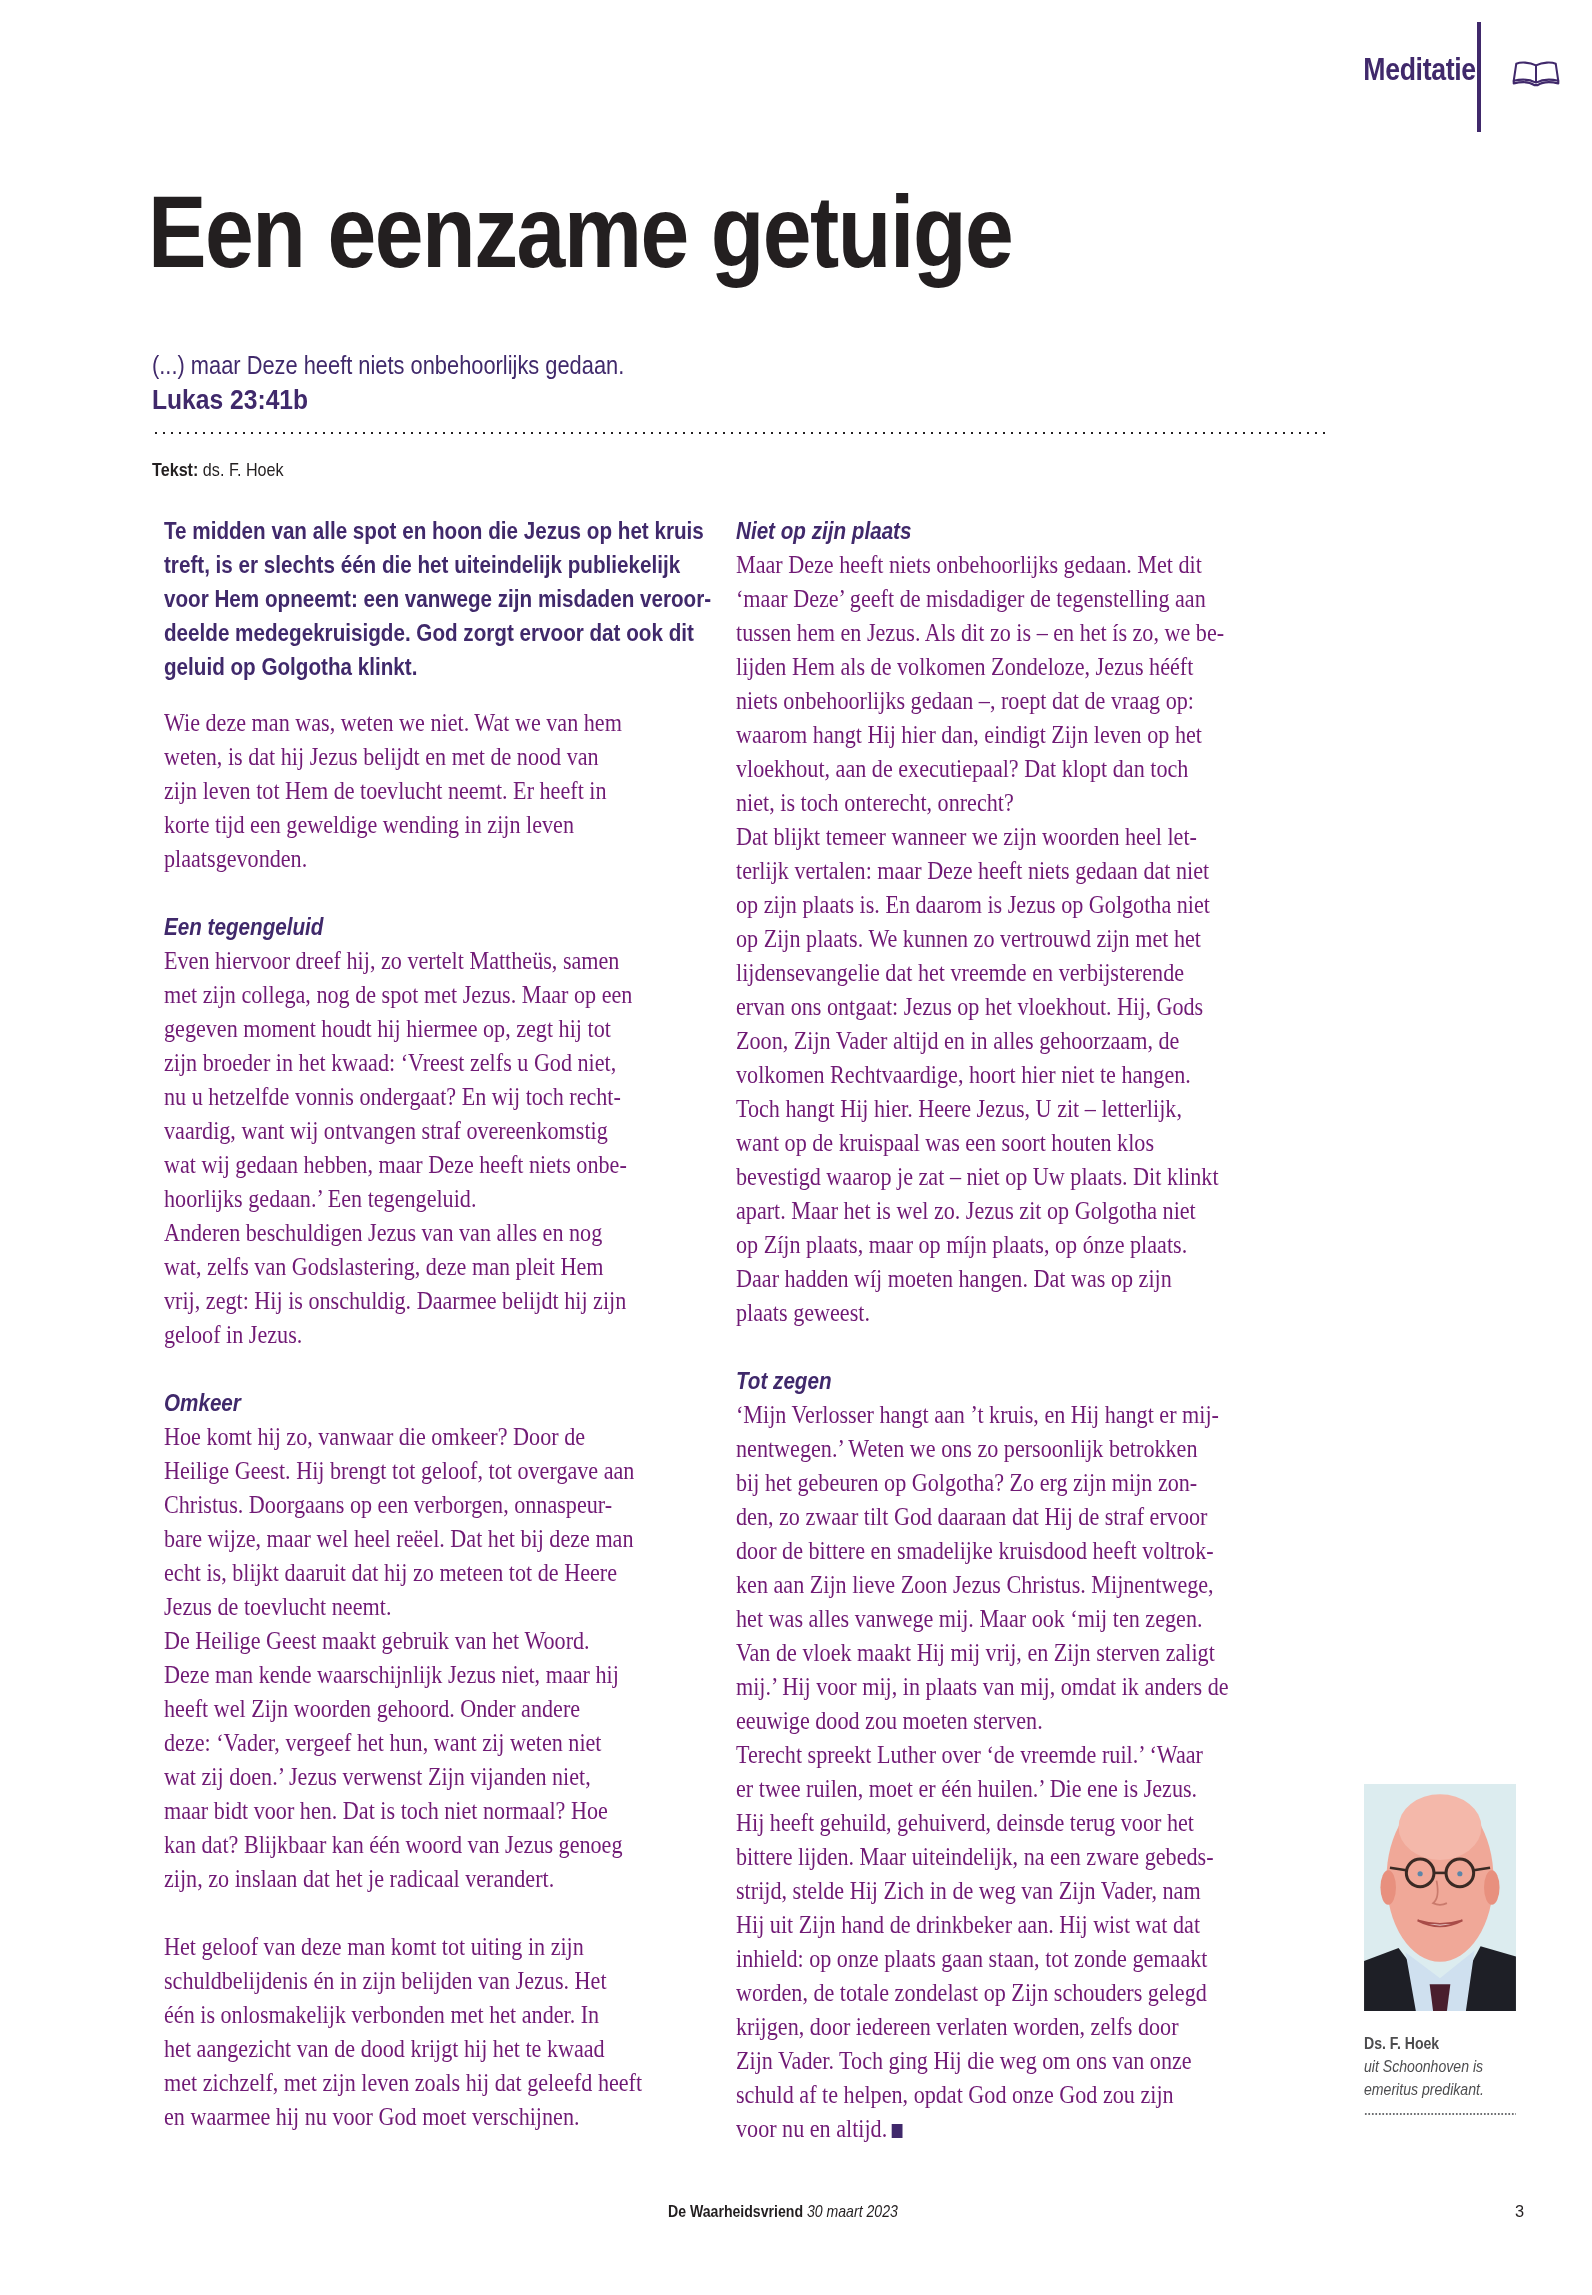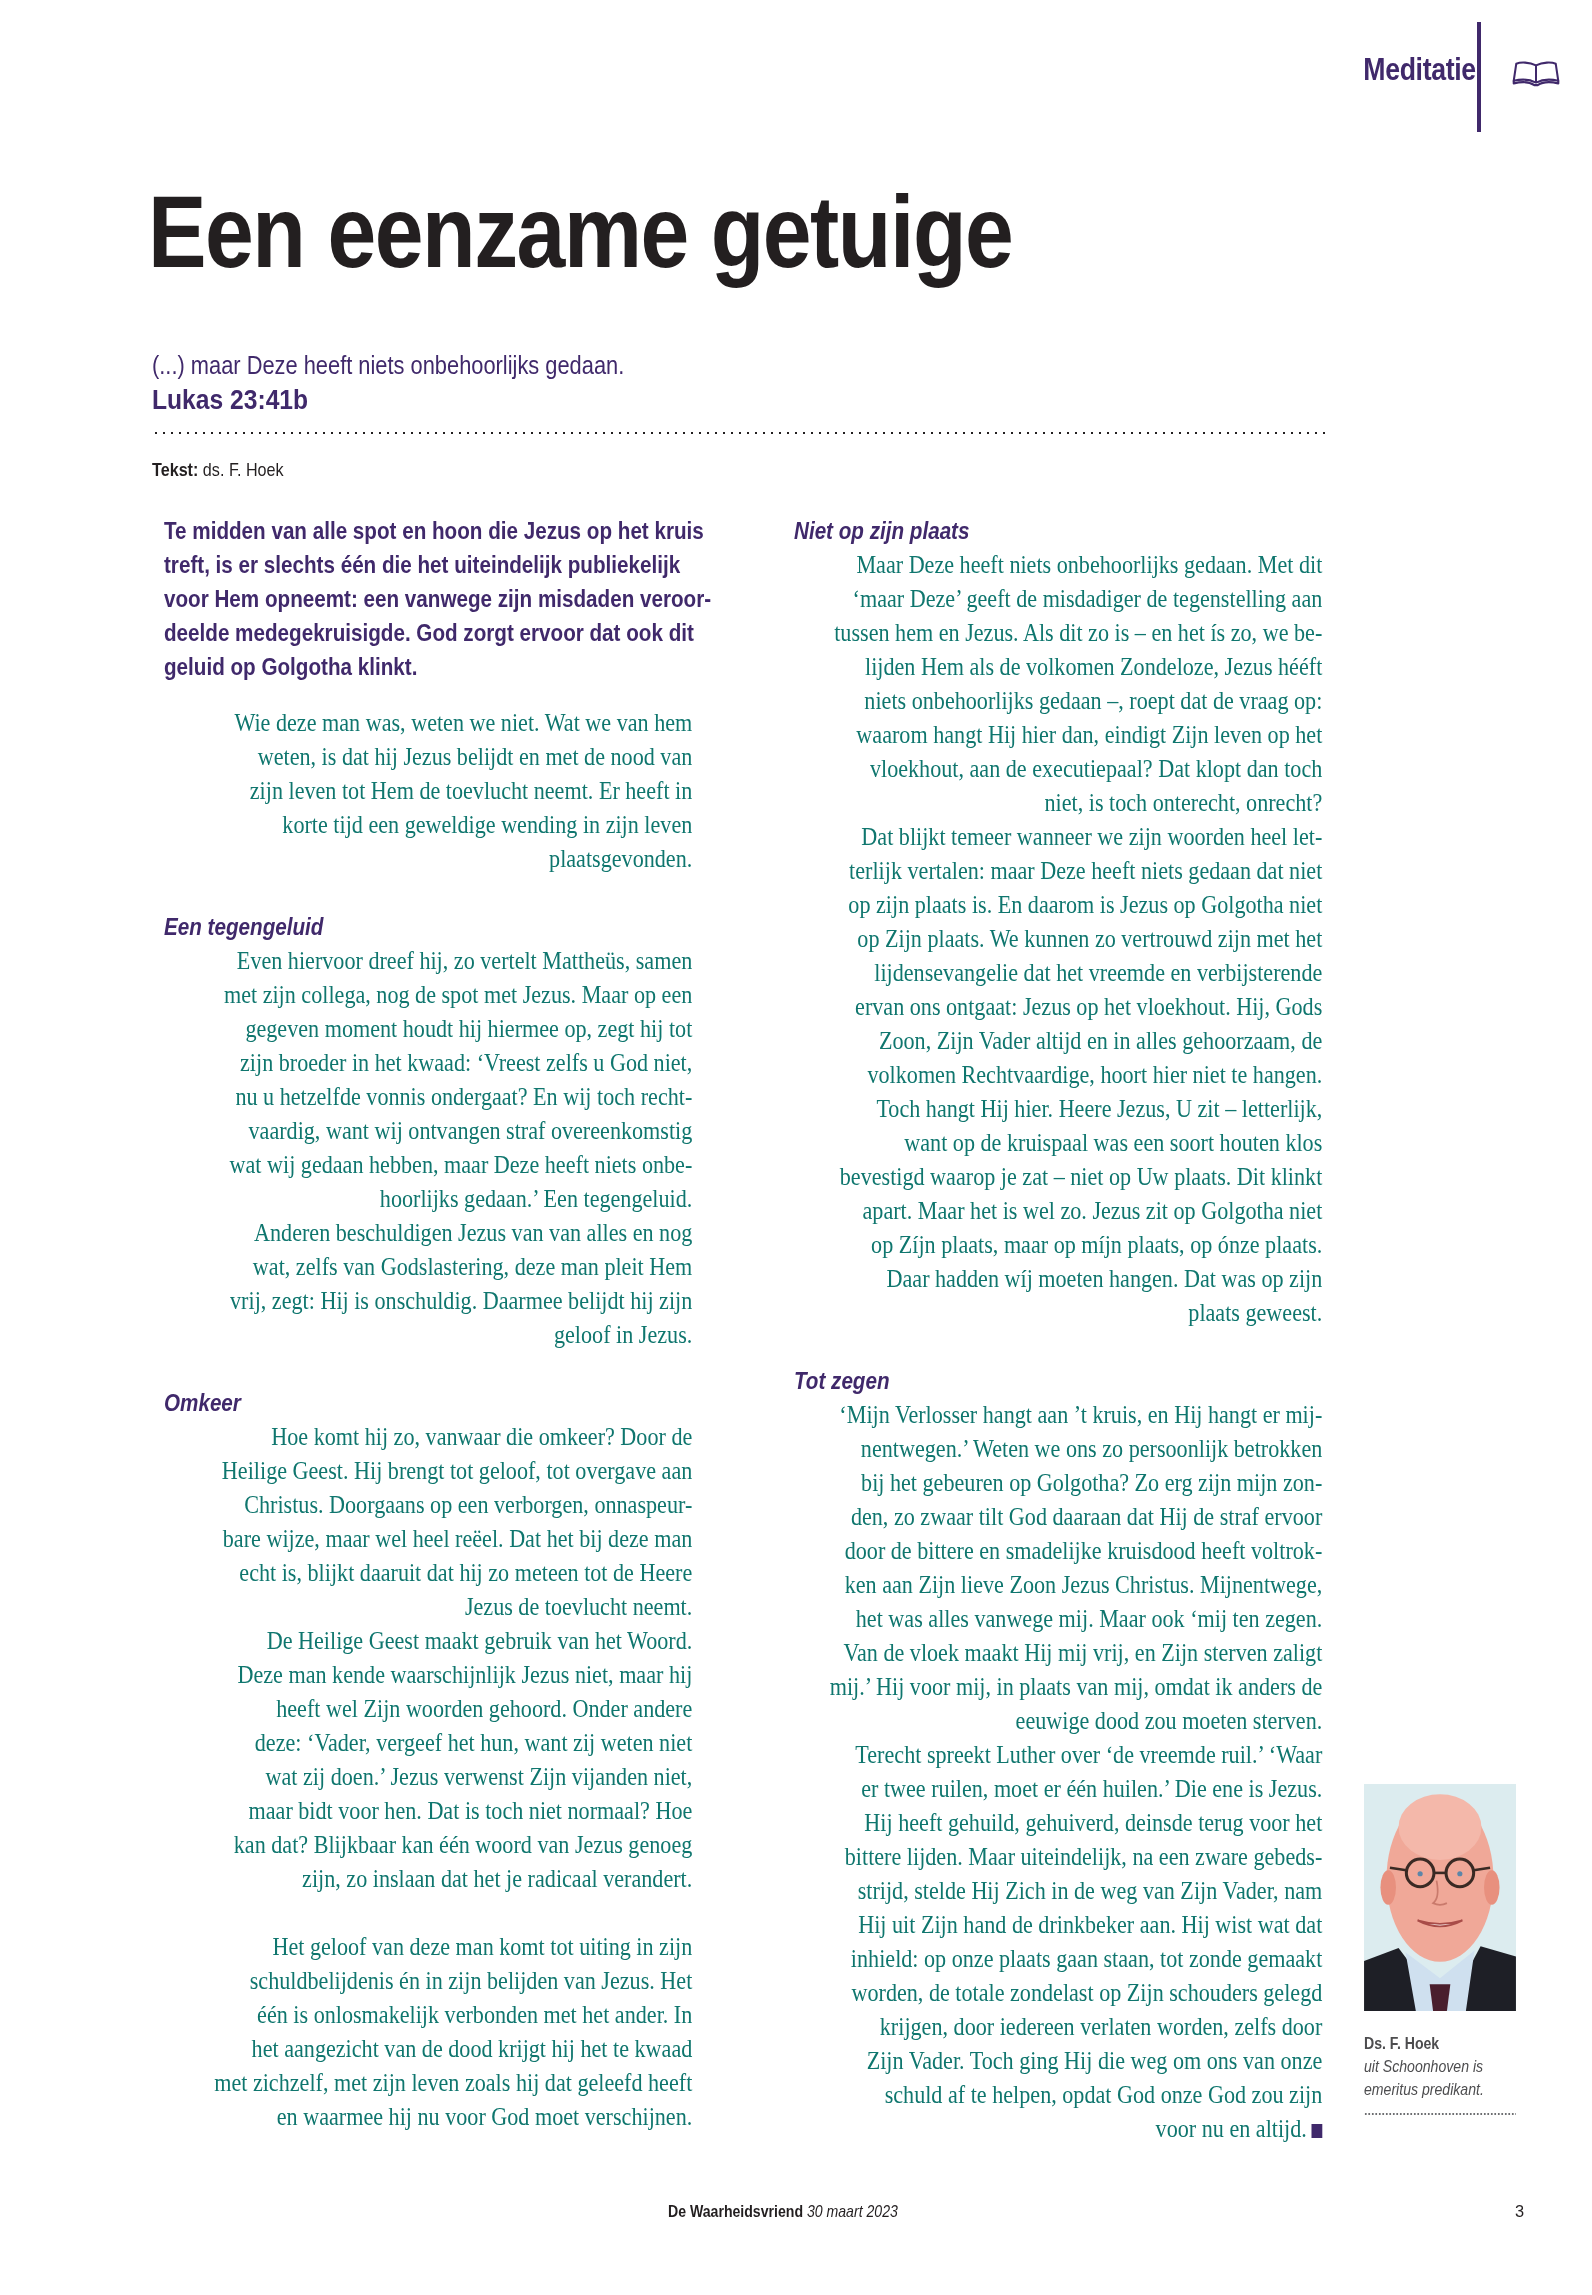--- a/index.html
+++ b/index.html
@@ -42,38 +42,37 @@
   }
   .byline {
     position: absolute; left: 152px; top: 459px;
     font-family: "Liberation Sans", sans-serif; font-size: 19px; color: #231f20;
     transform: scaleX(0.85); transform-origin: left center; white-space: nowrap;
   }
   .byline b { font-weight: bold; }
 
   .col { position: absolute; top: 514px; width: 587px; margin-left: 12px; }
   .col-left { left: 152px; }
-  .col-right { left: 782px; }
+  .col-right { left: 724px; }
 
   .intro {
     font-family: "Liberation Sans", sans-serif; font-weight: bold; font-size: 24px;
     line-height: 34px; color: #40296b; margin: 0 0 22.4px 0;
     width: 682px; transform: scaleX(0.86); transform-origin: left top;
   }
   .intro-line { display: block; white-space: nowrap; }
 
   .subhead {
     font-family: "Liberation Sans", sans-serif; font-style: italic; font-weight: bold;
     font-size: 24px; color: #40296b; line-height: 34px; height: 34px;
     transform: scaleX(0.86); transform-origin: left center; white-space: nowrap;
   }
   .para {
-    font-family: "Liberation Serif", serif; font-size: 24.6px; line-height: 34px; color: #0f766e;
+    font-family: "Liberation Serif", serif; font-size: 24.6px; line-height: 34px; color: #701a75;
     margin: 0;
-    text-align: right;
   }
   .para .ln { display: block; white-space: nowrap; transform: scaleX(0.9); transform-origin: left center; }
   .gap { height: 34px; }
   .end-mark {
     display: inline-block; width: 12px; height: 14px; background: #40296b; margin-left: 5.2px; vertical-align: -0.9px;
   }
 
   .portrait {
     position: absolute; left: 1364px; top: 1784px; width: 152px; height: 227px;
     overflow: hidden; background: #dfeef0;

